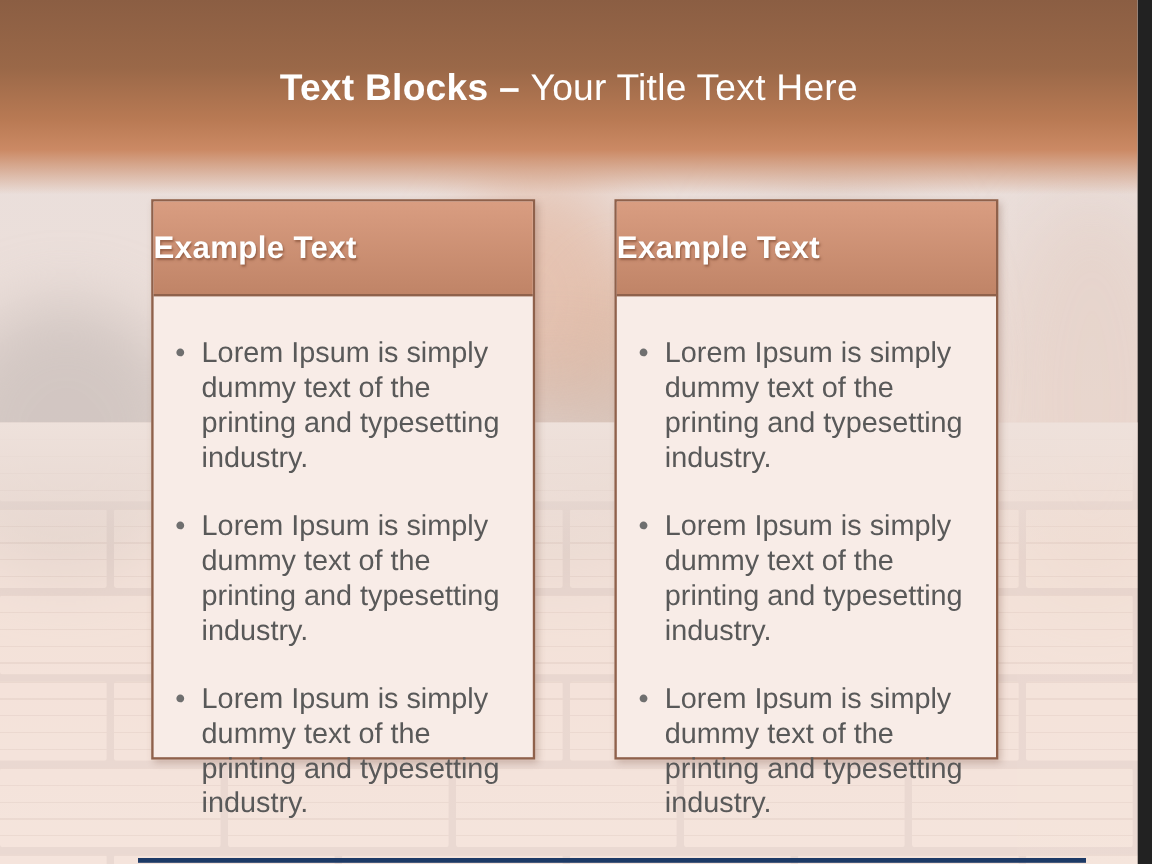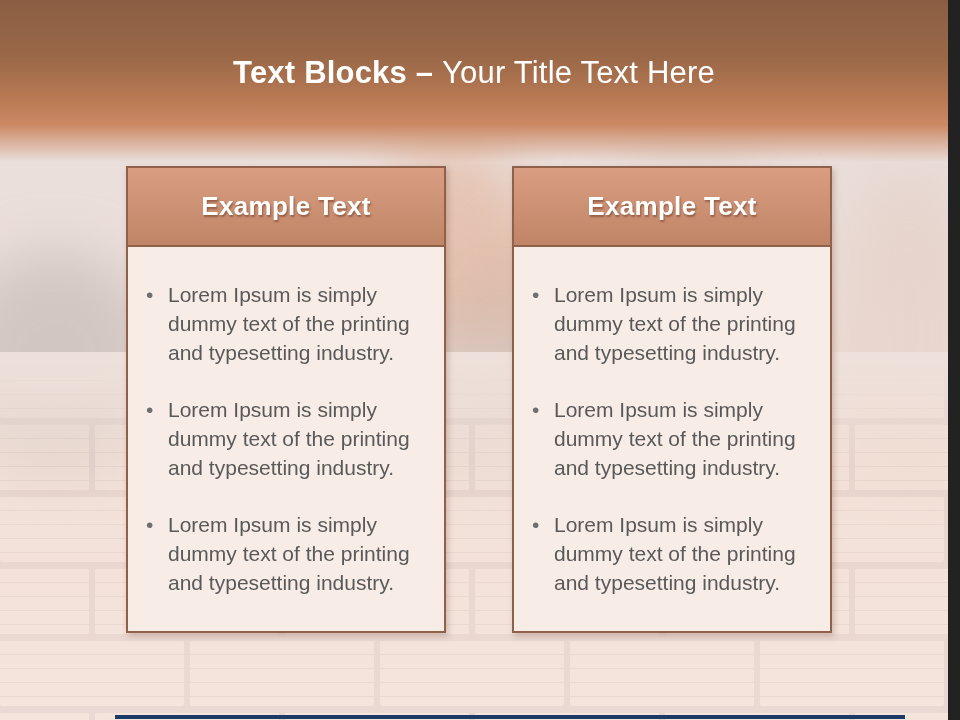--- a/index.html
+++ b/index.html
@@ -31,27 +31,27 @@
     font-size:31px;letter-spacing:.2px;}
   .title-bold{font-weight:700;}
   
   .card{position:absolute;top:166px;width:320px;height:467px;box-sizing:border-box;
     border:2px solid #8f614b;background:#f8ece7;
     box-shadow:2px 3px 6px rgba(110,70,50,.28);}
   .card-left{left:126px;}
   .card-right{left:512px;}
   .card-header{height:79px;box-sizing:border-box;border-bottom:2px solid #8f614b;
     background:linear-gradient(to bottom,#d99d81 0%,#c08467 100%);
-    display:flex;align-items:center;justify-content:center;
+    display:flex;align-items:center;
     color:#ffffff;font-size:26px;font-weight:700;letter-spacing:.3px;
     text-shadow:1px 2px 2px rgba(96,48,26,.5);}
   .card-body{padding:33px 12px 0 16px;}
   ul.bullets{list-style:none;margin:0;padding:0;}
   ul.bullets li{position:relative;padding-left:24px;margin-bottom:28px;
-    font-size:21px;line-height:29px;color:#595959;}
+    font-size:24px;line-height:29px;color:#595959;}
   ul.bullets li::before{content:"\2022";position:absolute;left:2px;top:0;color:#6f6f6f;}
   
   .bottom-bar{position:absolute;left:115px;bottom:1px;width:790px;height:4px;background:#1d3a66;}
 </style>
 </head>
 <body>
 
 <div id="slide">
 
   <div class="blob blob-gray-left"></div>

